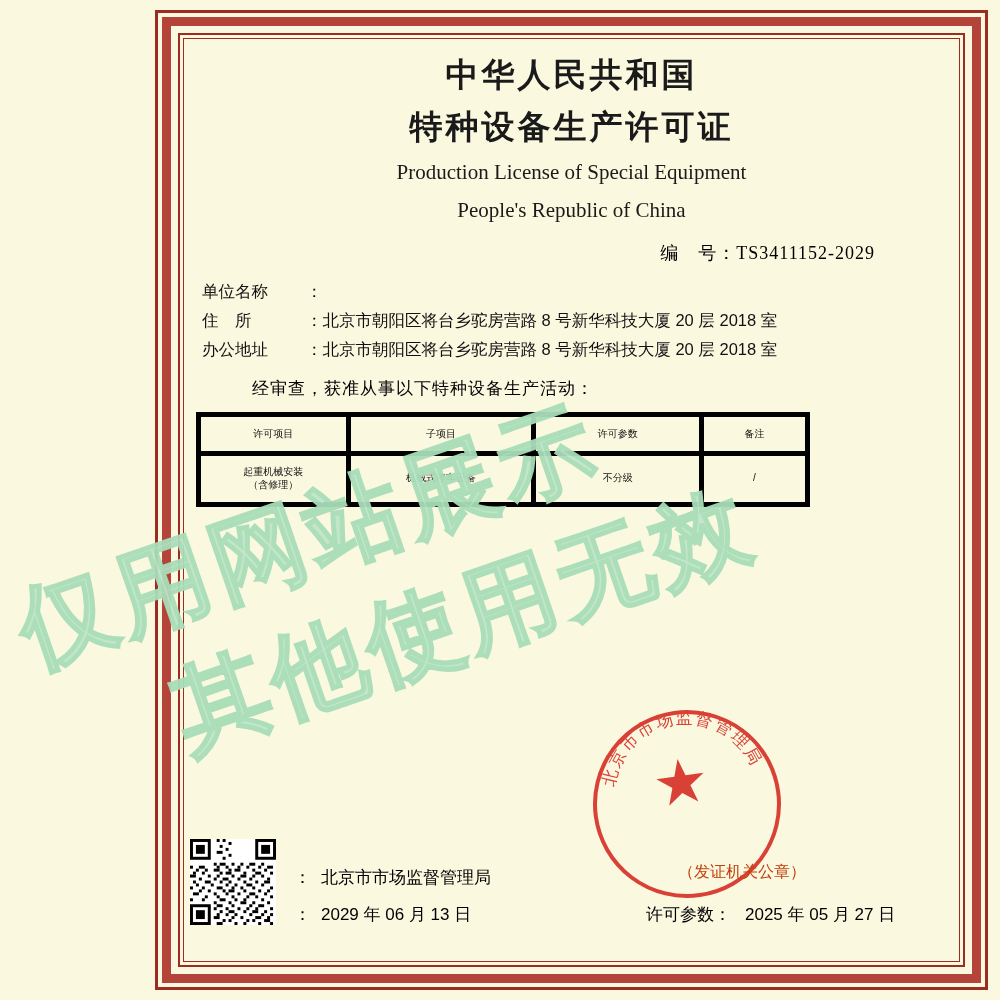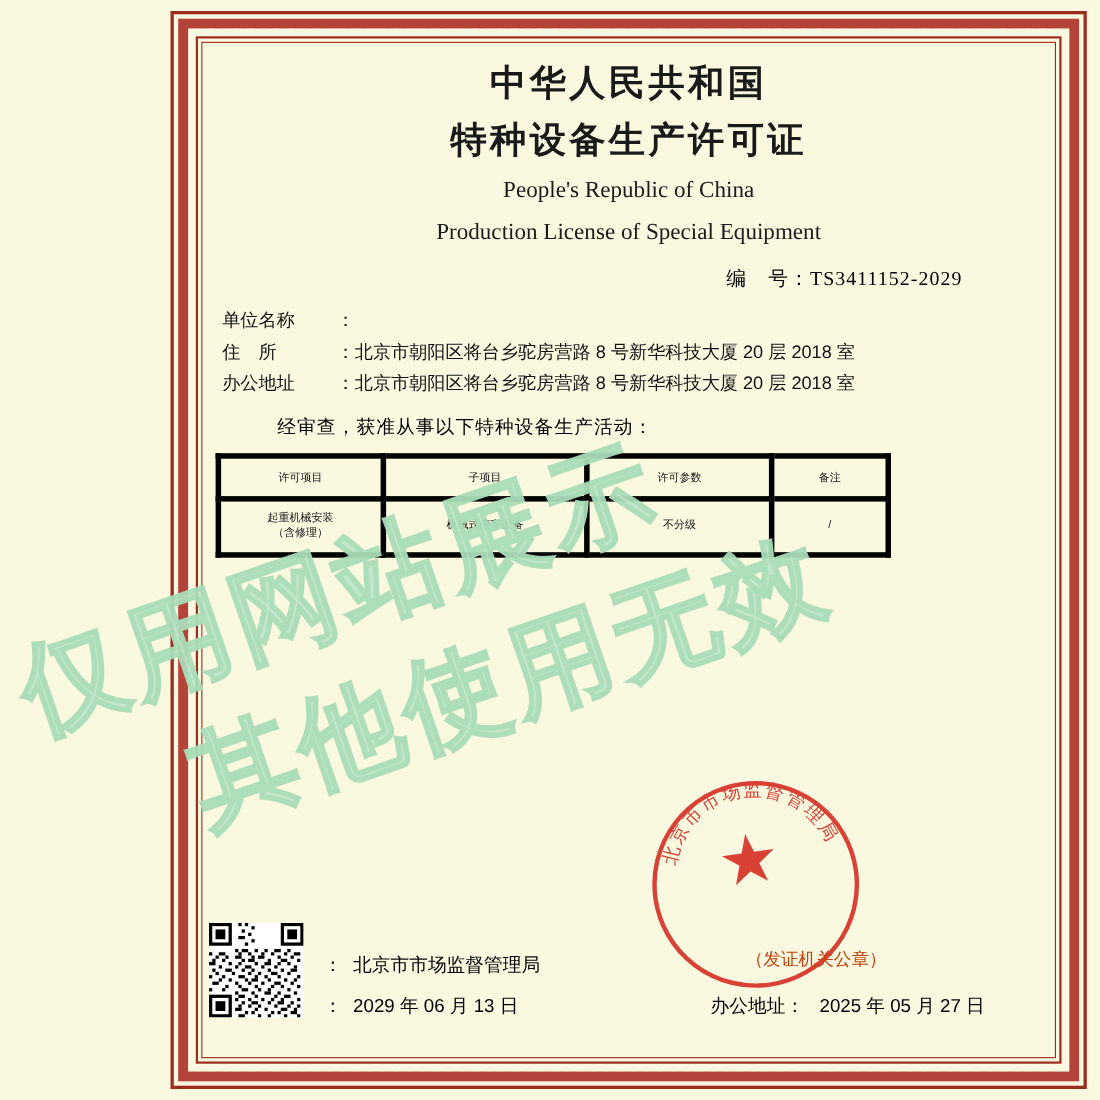--- a/index.html
+++ b/index.html
@@ -238,22 +238,22 @@
     <div class="frame-mid-inner"></div>
   </div>
   <div class="frame-inner"></div>
   <div class="frame-inner2"></div>
 
   <div class="content">
 
     <div class="title-cn">中华人民共和国</div>
     <div class="title-cn">特种设备生产许可证</div>
 
+    <div class="title-en">Production License of Special Equipment</div>
     <div class="title-en">People's Republic of China</div>
-    <div class="title-en">Production License of Special Equipment</div>
 
     <div class="serial">
       <span>编　号：</span><span>TS3411152-2029</span>
     </div>
 
     <div class="fields">
       <div class="field-row">
         <div class="field-label">单位名称</div>
         <div class="field-colon">：</div>
       </div>
@@ -318,21 +318,21 @@
     <div class="bottom-row">
       <div class="b-label">发证机关</div>
       <div class="b-colon">：</div>
       <div class="b-value">北京市市场监督管理局</div>
       <div class="seal-label">（发证机关公章）</div>
     </div>
     <div class="bottom-row">
       <div class="b-label">有效期至</div>
       <div class="b-colon">：</div>
       <div class="b-value">2029 年 06 月 13 日</div>
-      <div class="b-right-label">办公地址：</div>
+      <div class="b-right-label">许可参数：</div>
       <div class="b-right-value">2025 年 05 月 27 日</div>
     </div>
   </div>
 
   <svg class="qr" viewBox="0 0 29 29">
     <rect width="29" height="29" fill="#ffffff"></rect>
     <g fill="#000000">
       <rect x="0" y="0" width="7" height="7"></rect>
         <rect x="1" y="1" width="5" height="5" fill="#ffffff"></rect>
         <rect x="2" y="2" width="3" height="3"></rect>

